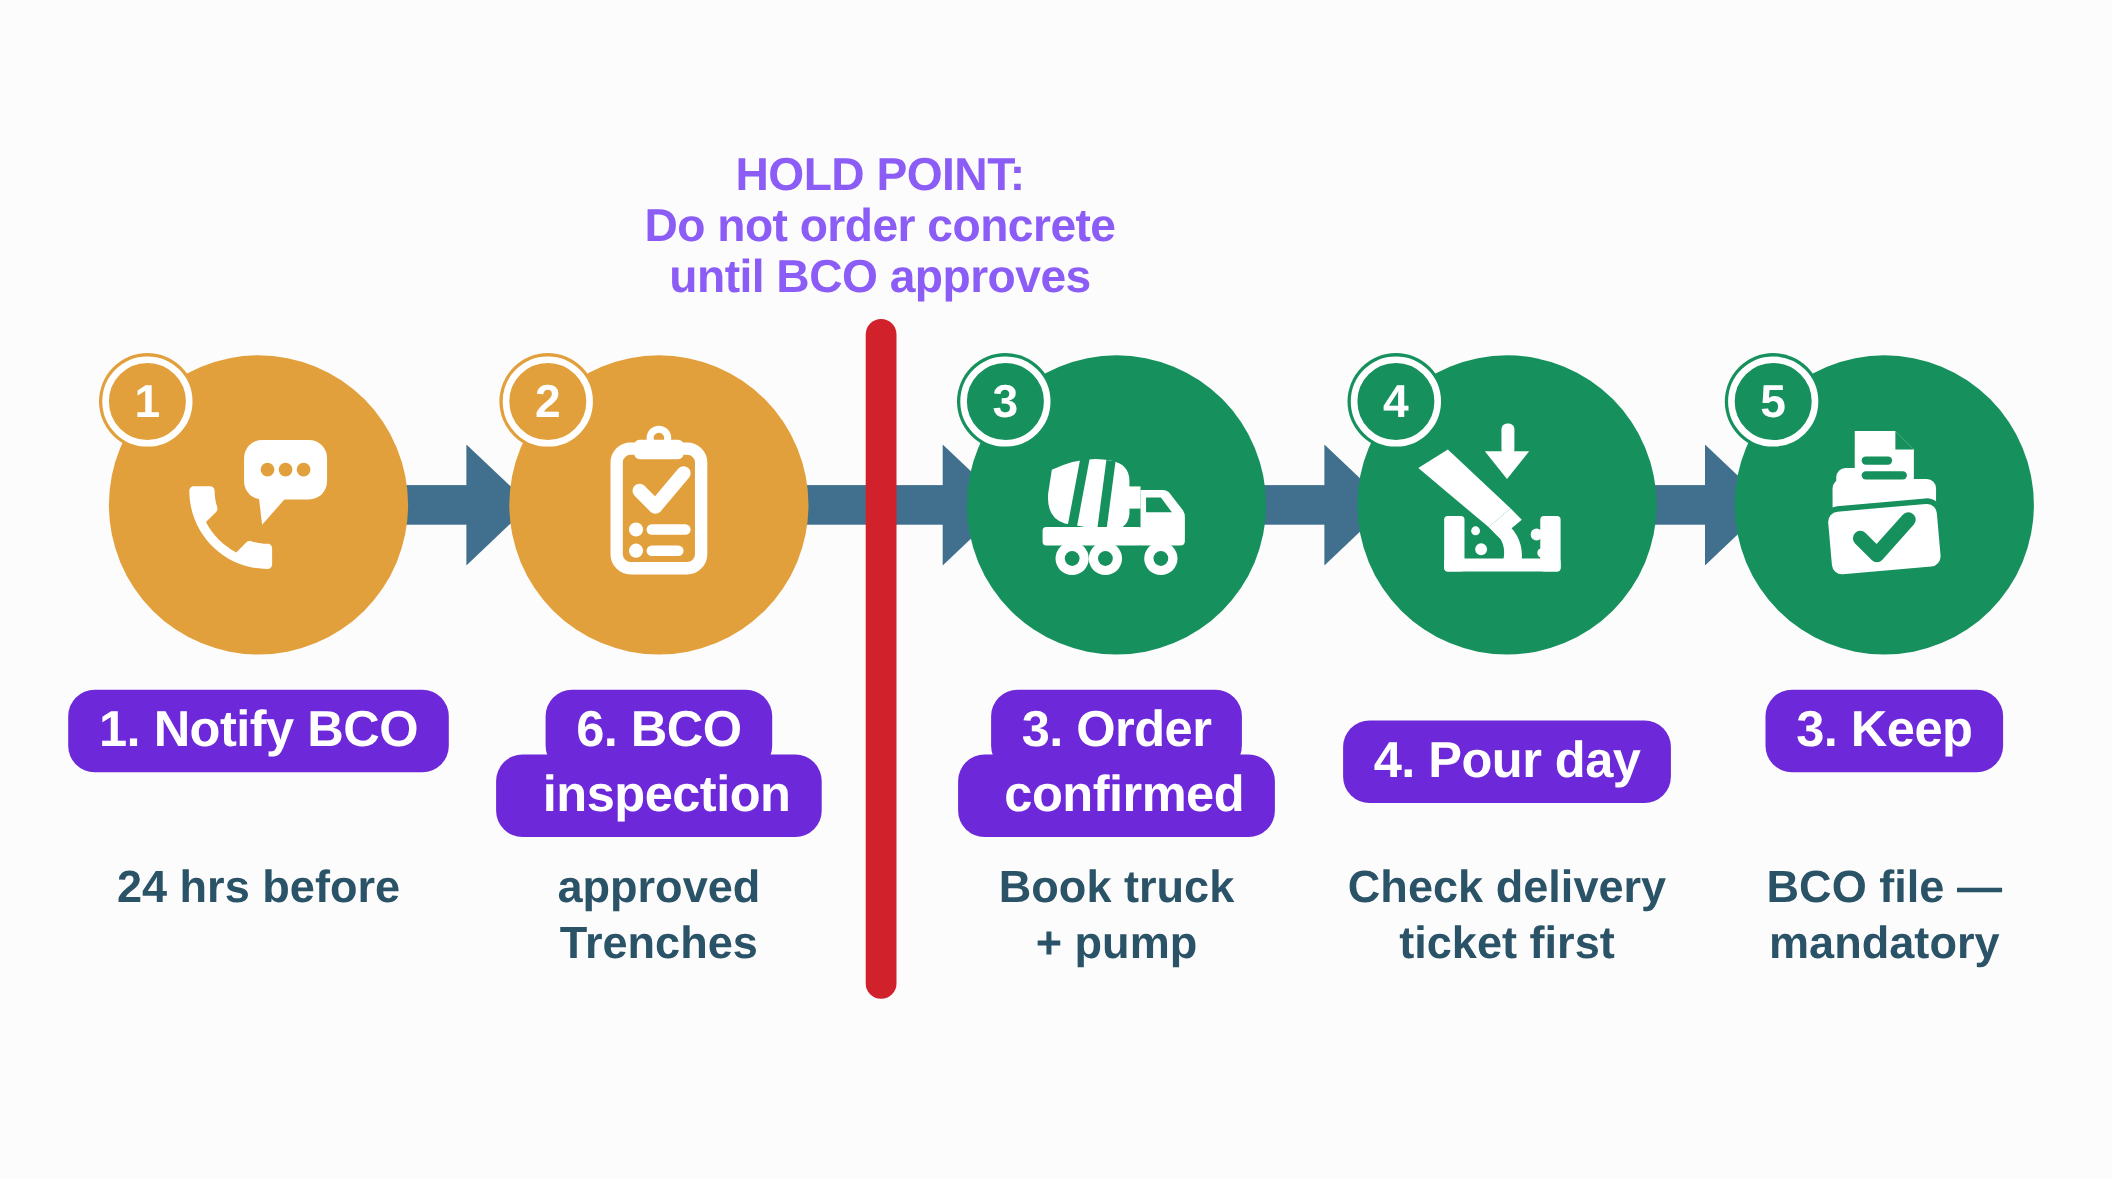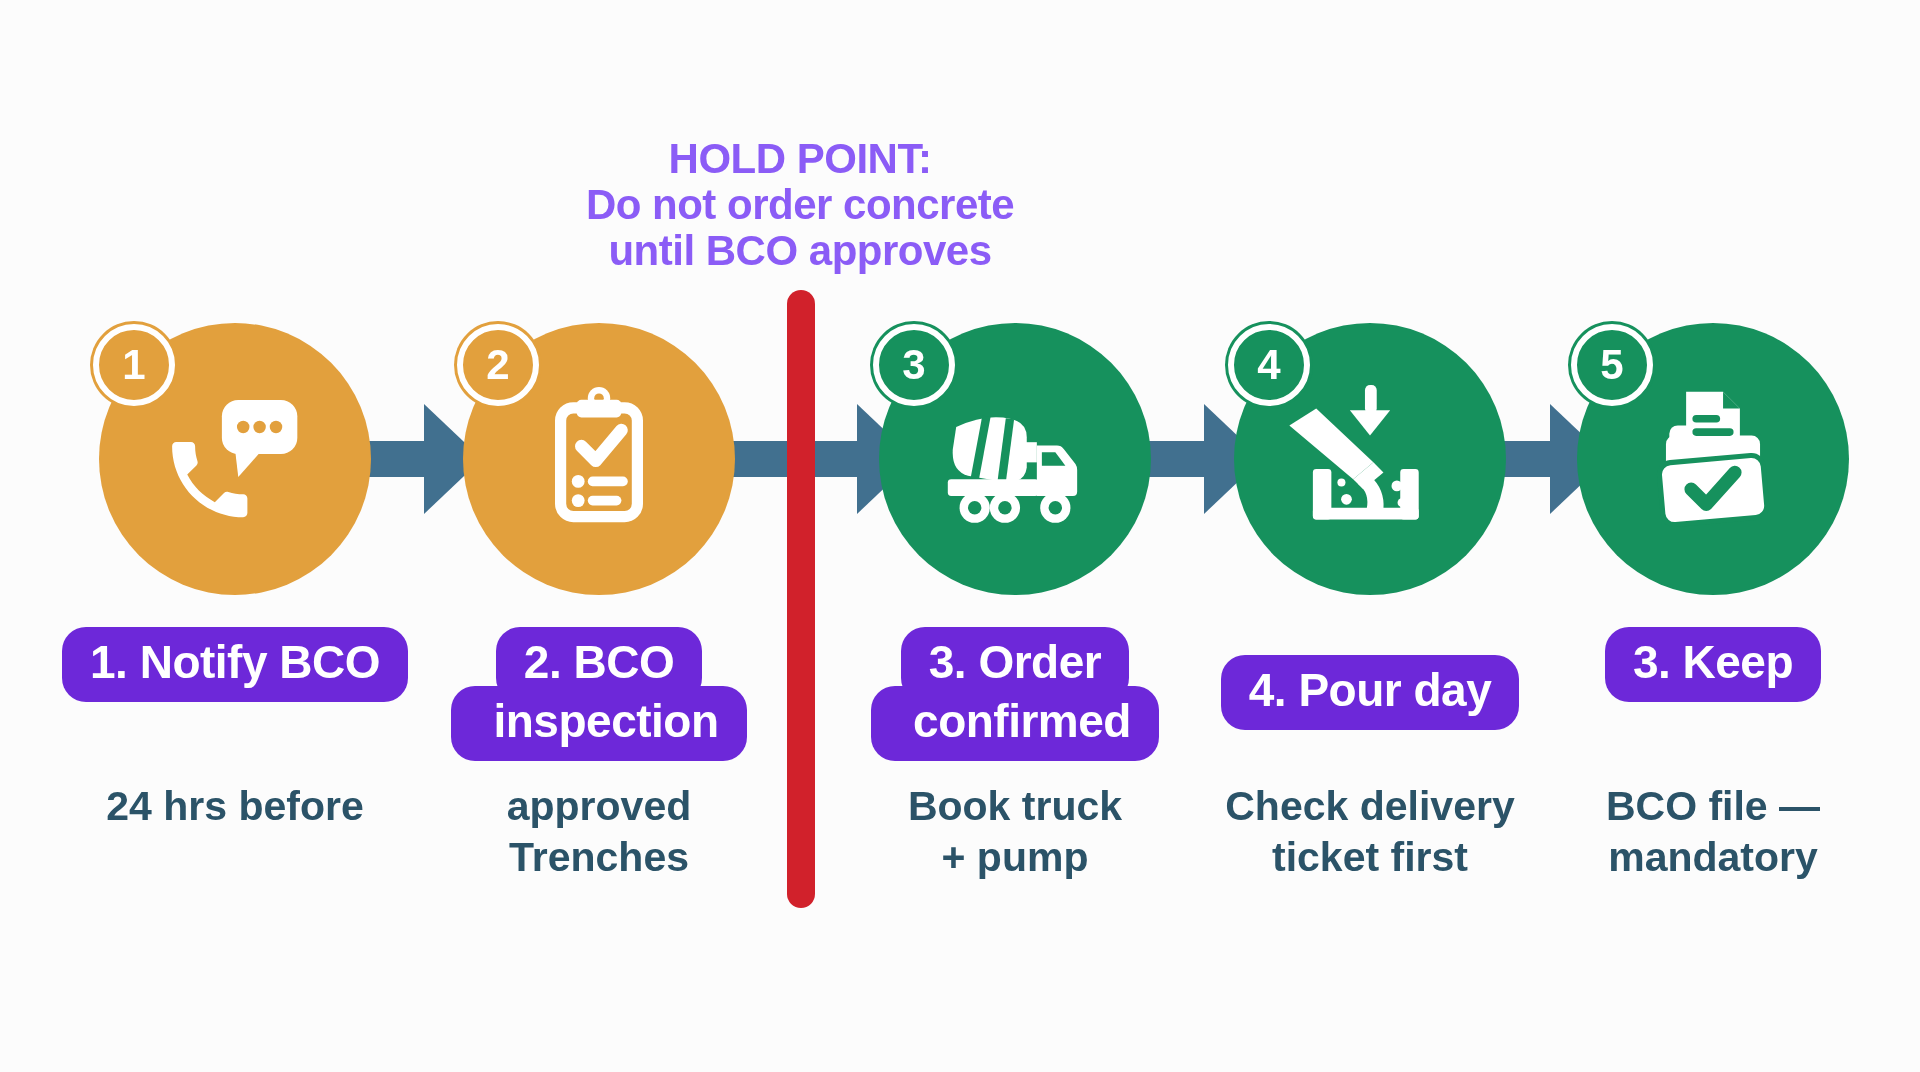--- a/index.html
+++ b/index.html
@@ -176,21 +176,21 @@
       <span>4</span>
     </div>
   <div class="badge green-bg b5">
       <span>5</span>
     </div>
 
   <div class="pill p1">
     <div class="pill-line">1. Notify BCO</div>
   </div>
   <div class="pill p2">
-    <div class="pill-line">2. BCO</div>
+    <div class="pill-line">6. BCO</div>
     <div class="pill-line">inspection</div>
   </div>
   <div class="pill p3">
     <div class="pill-line">3. Order</div>
     <div class="pill-line">confirmed</div>
   </div>
   <div class="pill p4">
     <div class="pill-line">4. Pour day</div>
   </div>
   <div class="pill p5">

